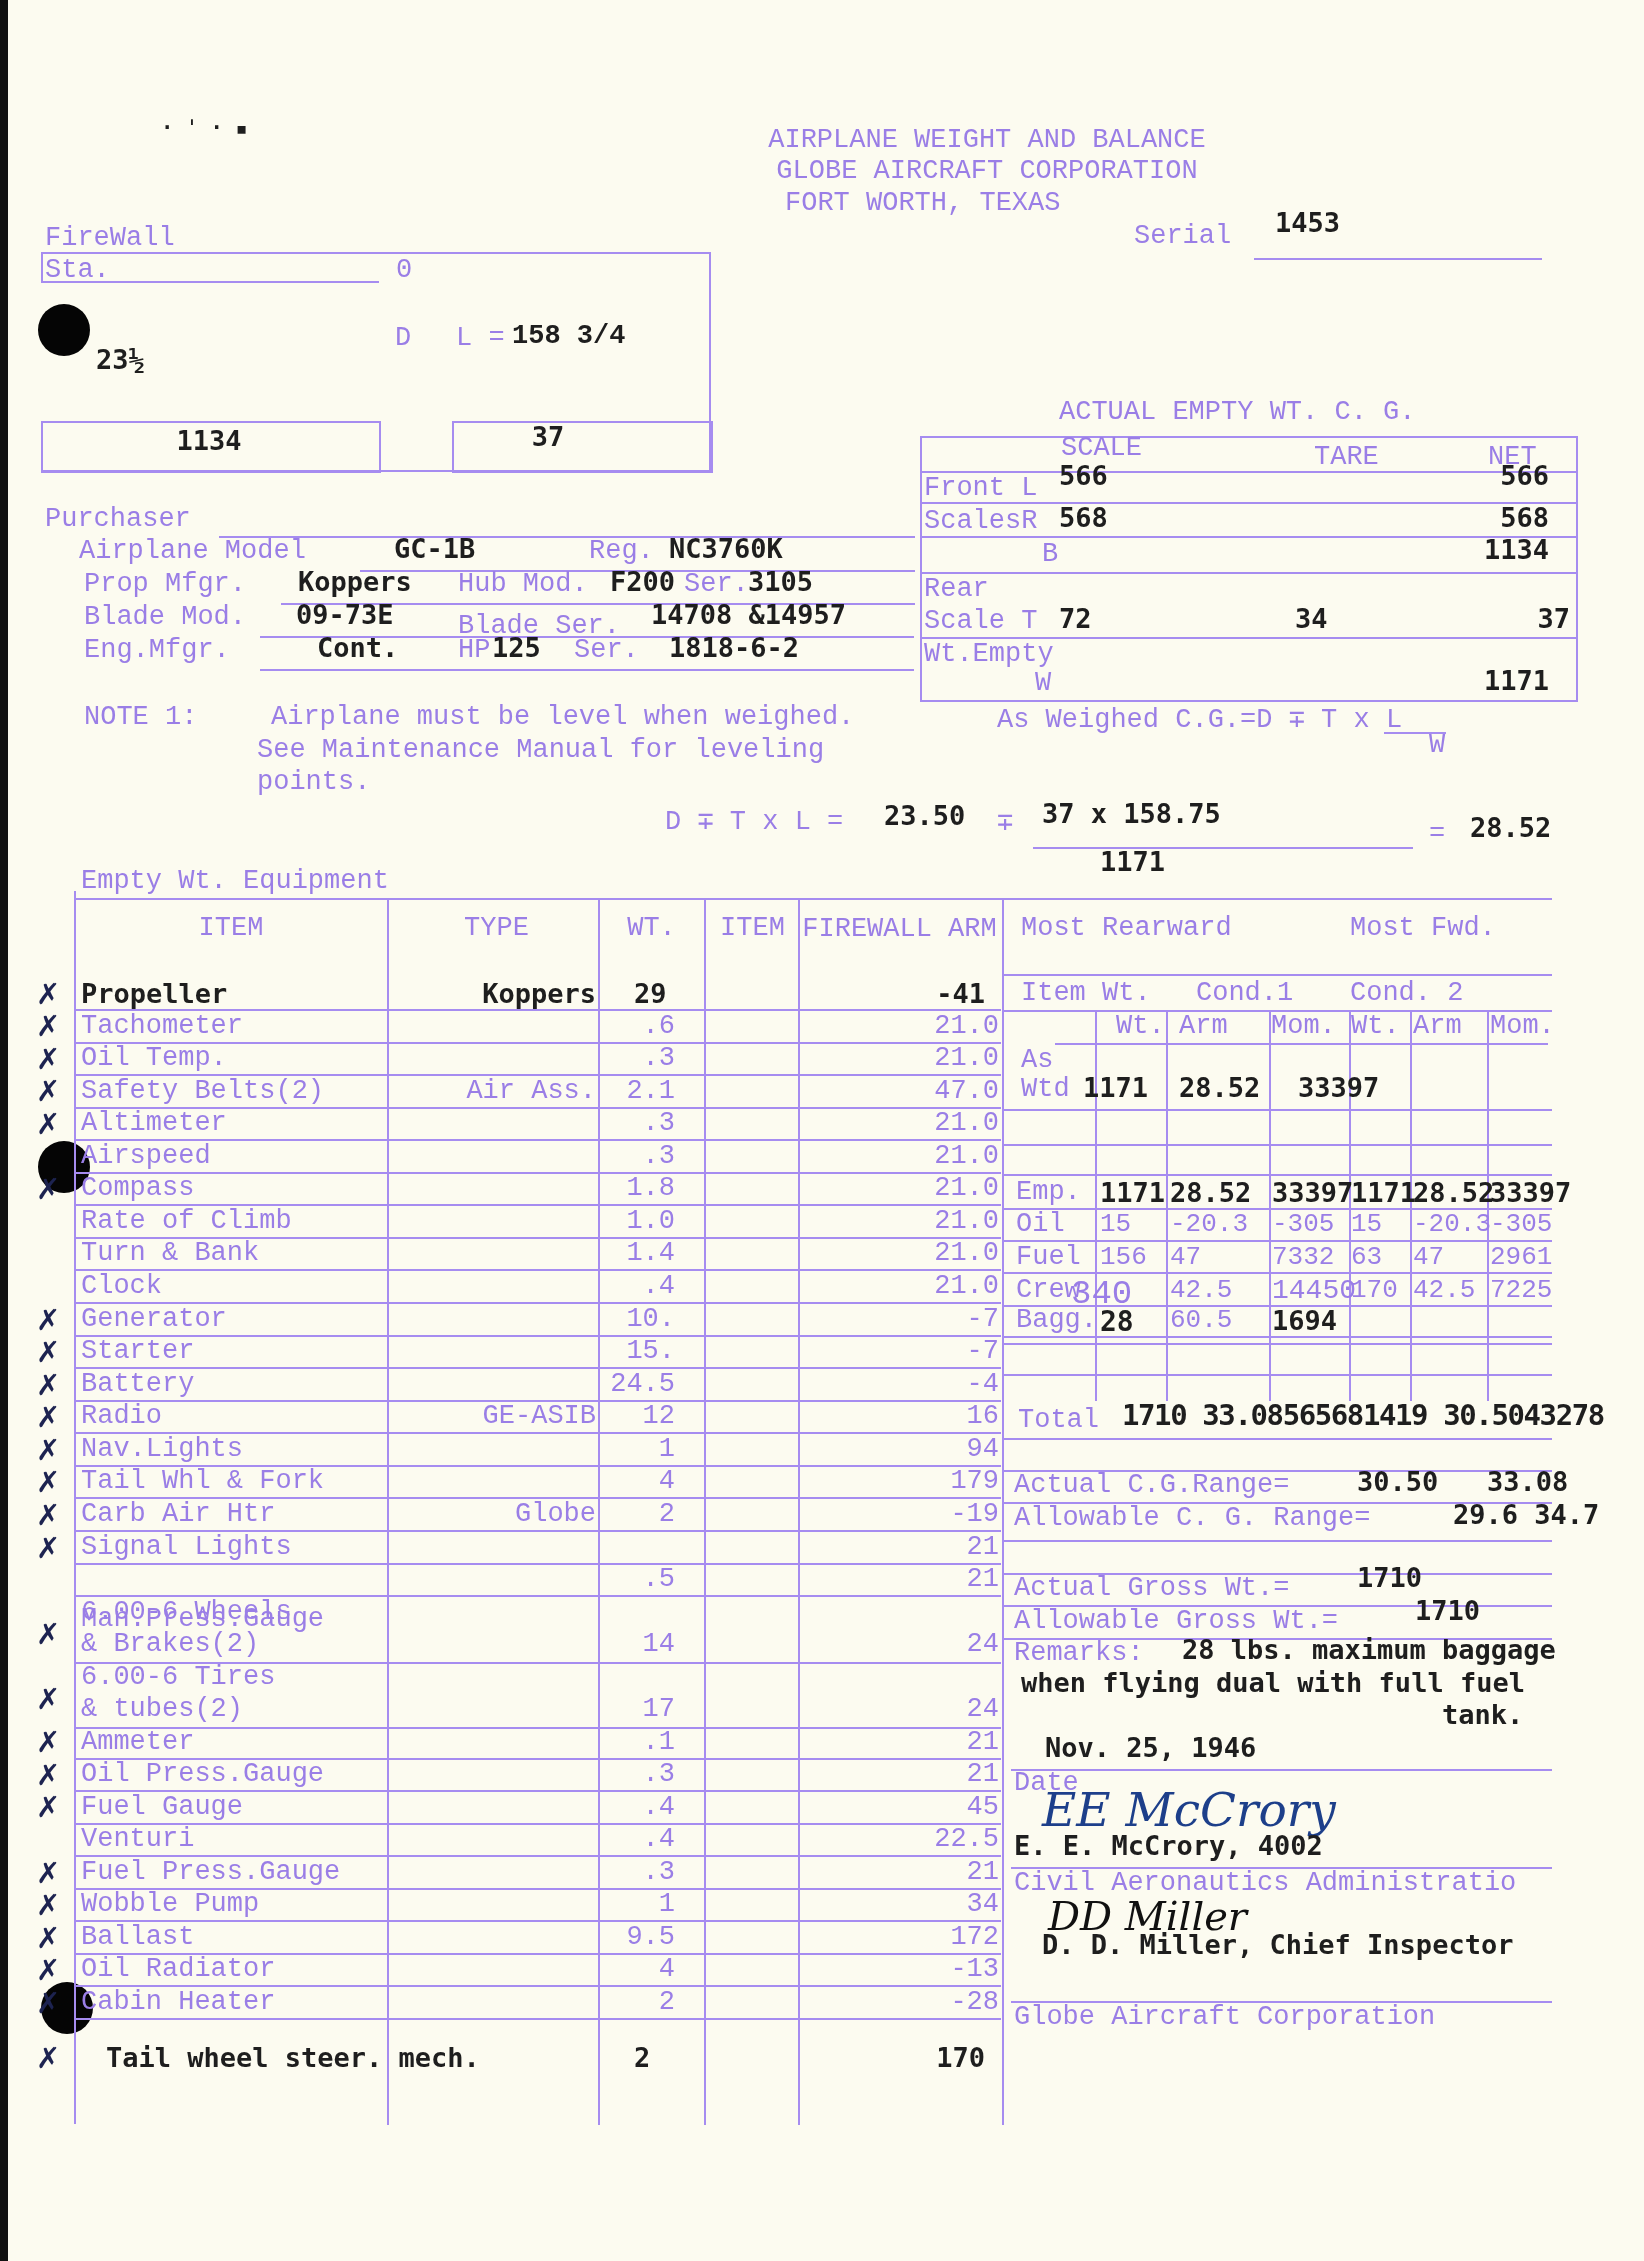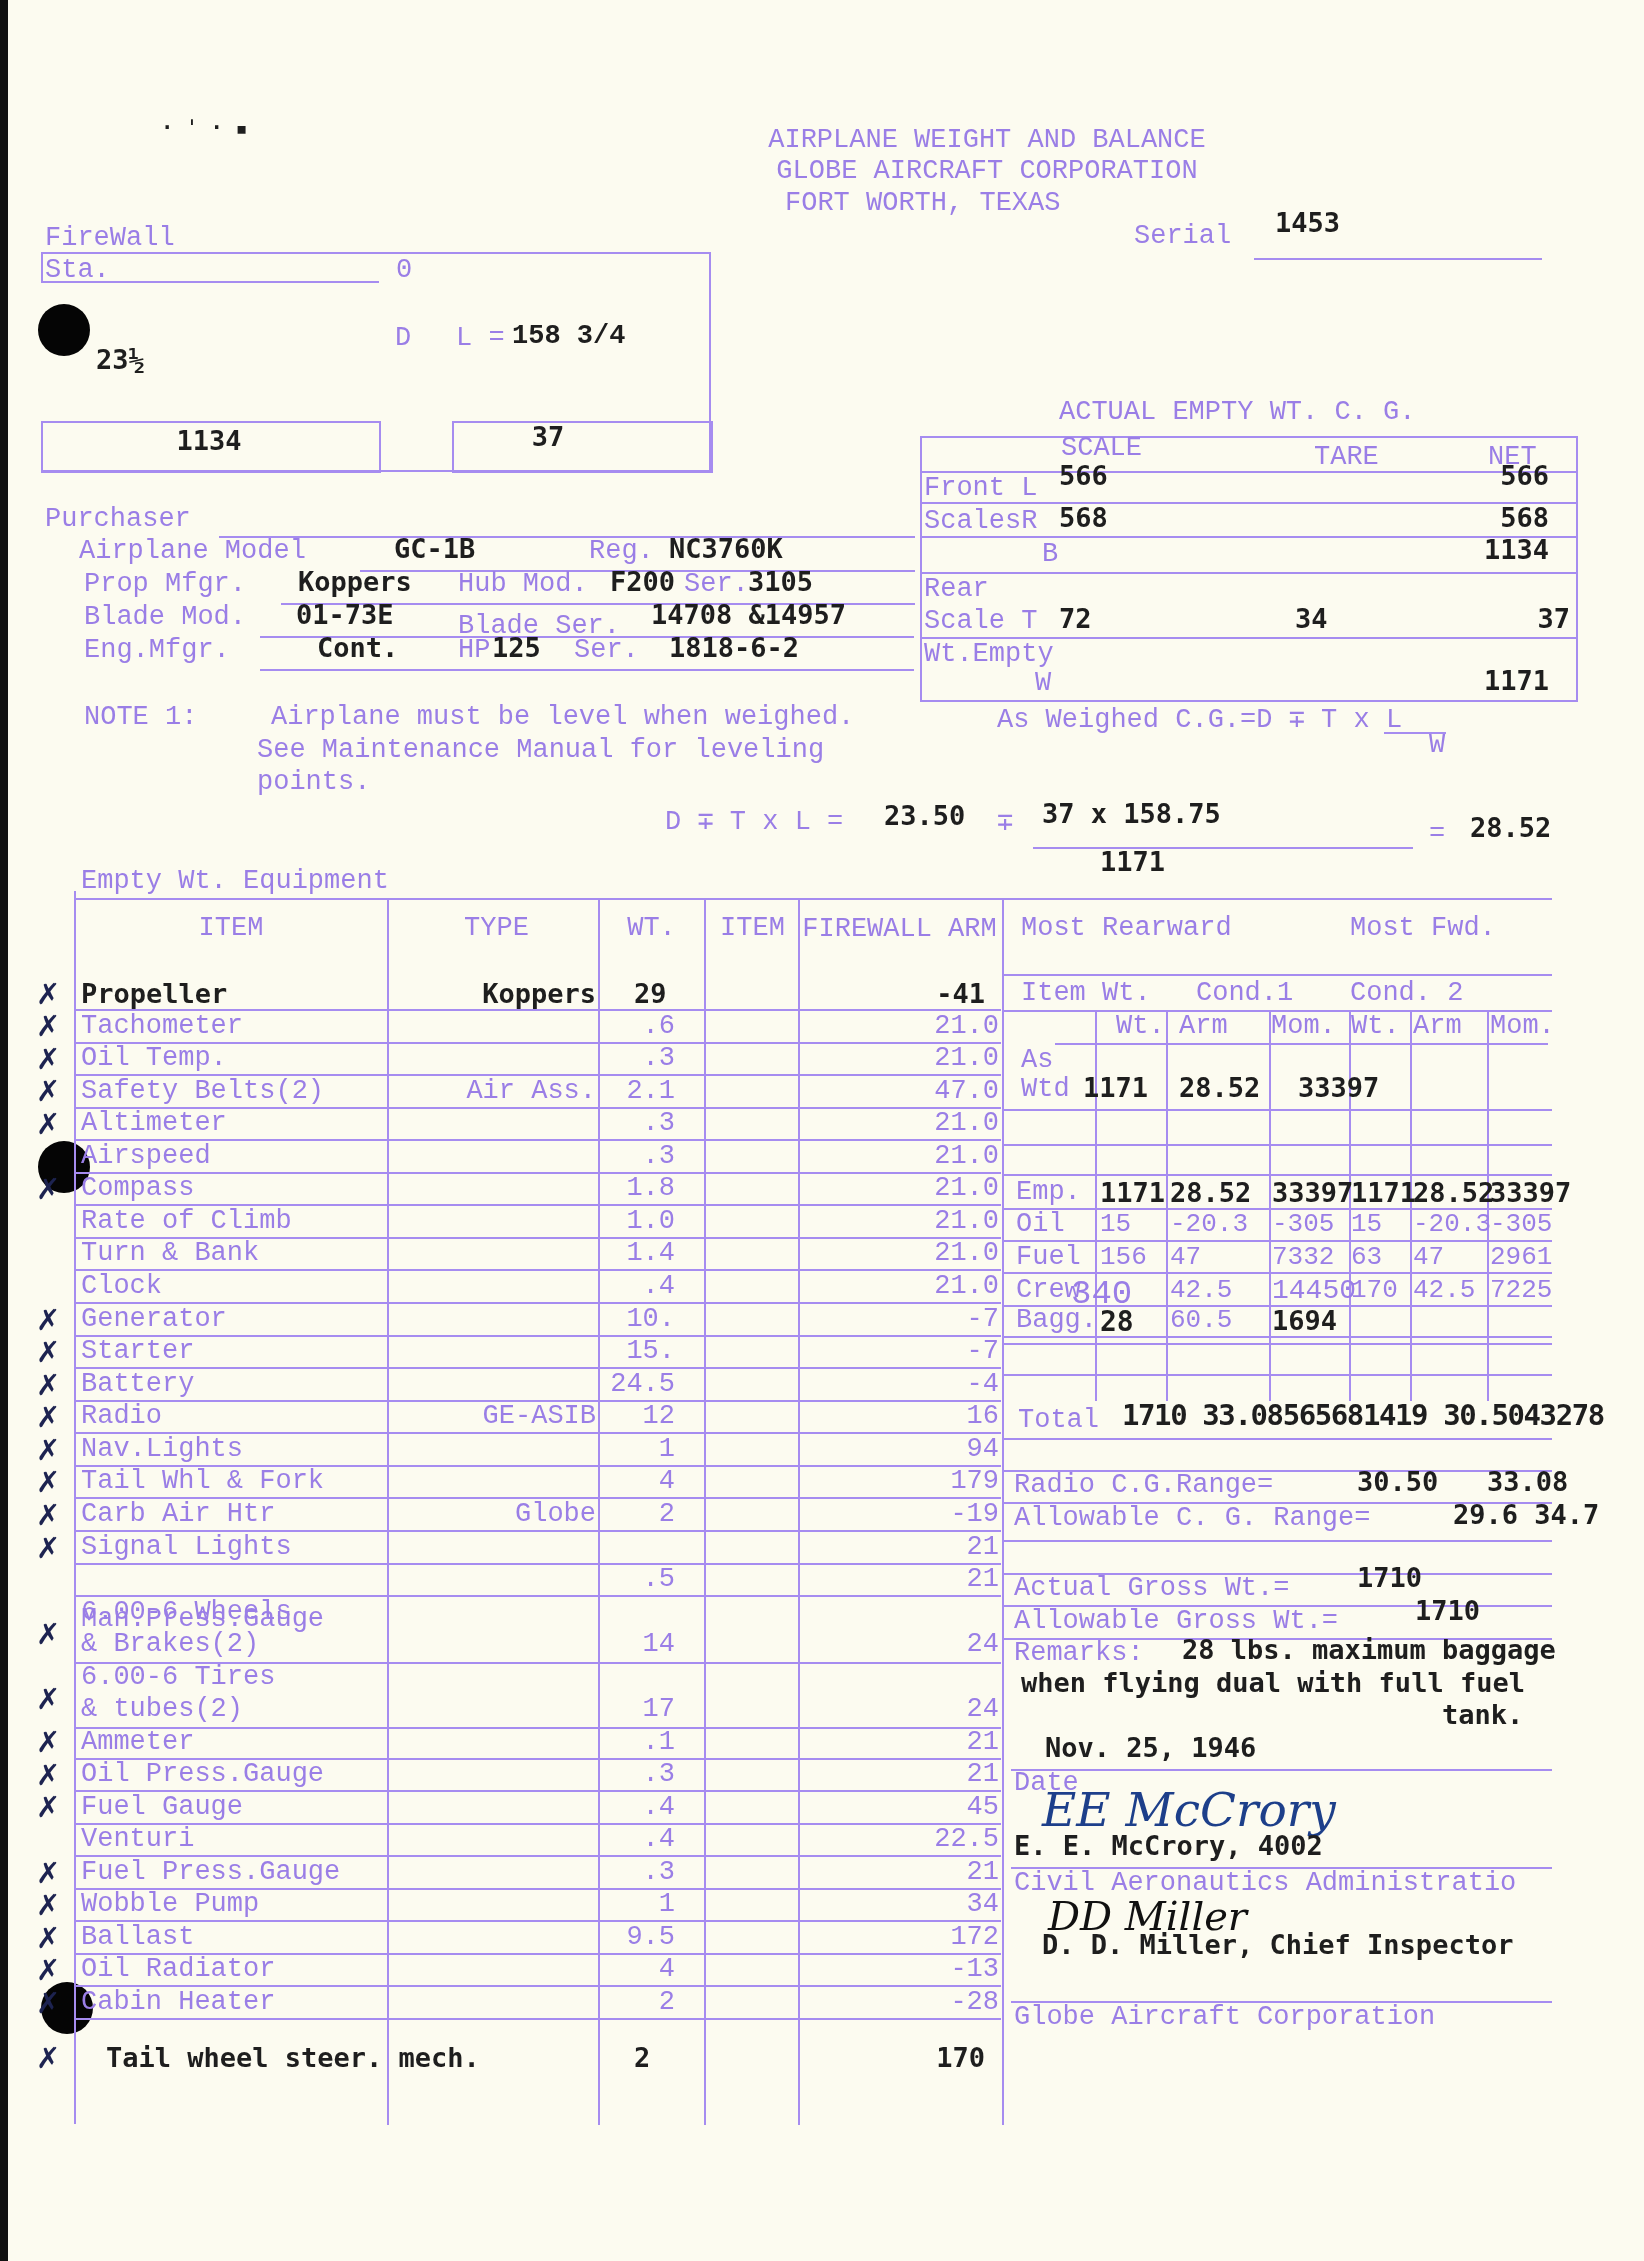--- a/index.html
+++ b/index.html
@@ -92,21 +92,21 @@
 
 <div class="abs p" style="left:84px;top:569px;">Prop Mfgr.</div>
 <div class="abs t" style="left:298px;top:566px;">Koppers</div>
 <div class="abs p" style="left:458px;top:569px;">Hub Mod.</div>
 <div class="abs t" style="left:610px;top:566px;">F200</div>
 <div class="abs p" style="left:684px;top:569px;">Ser.</div>
 <div class="abs t" style="left:748px;top:566px;">3105</div>
 <div class="hl" style="left:281px;top:603px;width:634px;"></div>
 
 <div class="abs p" style="left:84px;top:602px;">Blade Mod.</div>
-<div class="abs t" style="left:296px;top:599px;">01-73E</div>
+<div class="abs t" style="left:296px;top:599px;">09-73E</div>
 <div class="abs p" style="left:458px;top:580px;margin-top:31px;">Blade Ser.</div>
 <div class="abs t" style="left:651px;top:599px;">14708 &amp;14957</div>
 <div class="hl" style="left:260px;top:636px;width:654px;"></div>
 
 <div class="abs p" style="left:84px;top:635px;">Eng.Mfgr.</div>
 <div class="abs t" style="left:317px;top:632px;">Cont.</div>
 <div class="abs p" style="left:458px;top:635px;">HP</div>
 <div class="abs t" style="left:492px;top:632px;">125</div>
 <div class="abs p" style="left:574px;top:635px;">Ser.</div>
 <div class="abs t" style="left:669px;top:632px;">1818-6-2</div>
@@ -381,21 +381,21 @@
 <div class="hl" style="left:1004px;top:1374px;width:548px;"></div>
 <div class="abs p" style="left:1018px;top:1405px;">Total</div>
 <div class="abs t" style="left:1122px;top:1398px;font-size:29px;letter-spacing:-1.4px;">
   <span>1710</span>
   <span>33.08</span><span>56568</span><span>1419</span>
   <span>30.50</span><span>43278</span>
 </div>
 <div class="hl" style="left:1004px;top:1438px;width:548px;"></div>
 
 <div class="hl" style="left:1004px;top:1470px;width:548px;"></div>
-<div class="abs p" style="left:1014px;top:1470px;">Radio C.G.Range=</div>
+<div class="abs p" style="left:1014px;top:1470px;">Actual C.G.Range=</div>
 <div class="abs t" style="left:1357px;top:1466px;white-space:pre;">30.50   33.08</div>
 <div class="hl" style="left:1004px;top:1502px;width:548px;"></div>
 <div class="abs p" style="left:1014px;top:1503px;">Allowable C. G. Range=</div>
 <div class="abs t" style="left:1453px;top:1499px;">29.6 34.7</div>
 <div class="hl" style="left:1004px;top:1540px;width:548px;"></div>
 
 <div class="hl" style="left:1004px;top:1573px;width:548px;"></div>
 <div class="abs p" style="left:1014px;top:1573px;">Actual Gross Wt.=</div>
 <div class="abs t" style="left:1357px;top:1562px;">1710</div>
 <div class="hl" style="left:1004px;top:1605px;width:548px;"></div>

